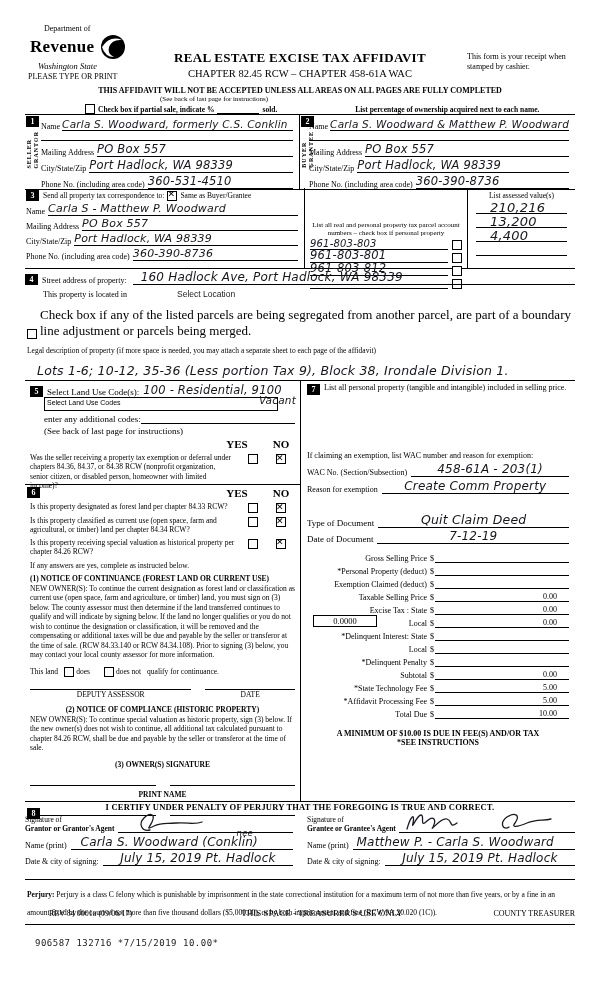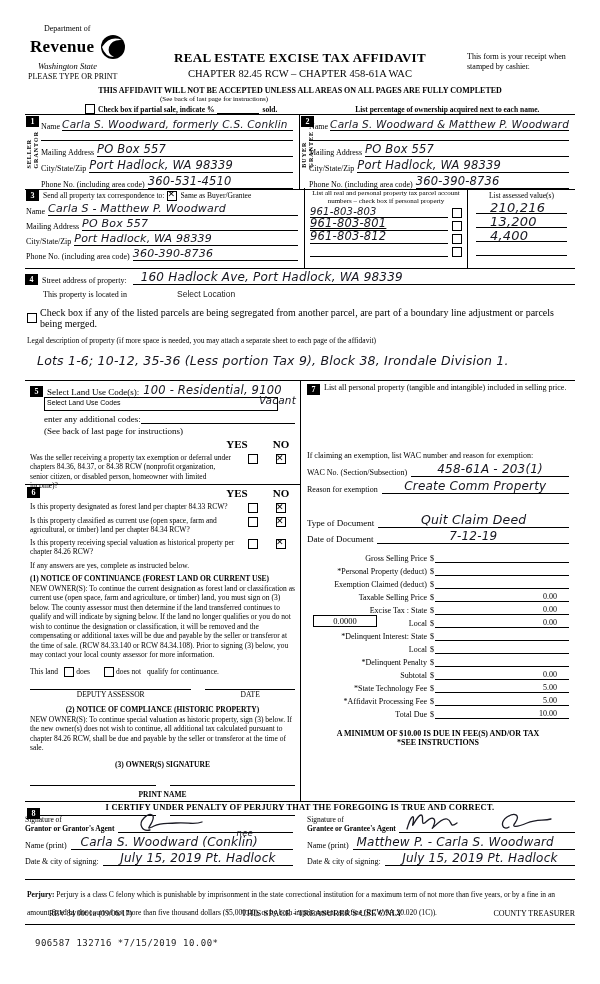--- a/index.html
+++ b/index.html
@@ -160,26 +160,26 @@
       <div class="frow" style="height:15px;">
         <span class="lbl8">City/State/Zip</span>
         <span class="fld hw" style="flex:1;font-size:11px;margin-left:3px;">Port Hadlock, WA 98339</span>
       </div>
       <div class="frow" style="height:15px;">
         <span class="lbl8">Phone No. (including area code)</span>
         <span class="fld hw" style="flex:1;font-size:11px;margin-left:3px;">360-390-8736</span>
       </div>
     </div>
     <div style="width:152px;border-right:1px solid #000;padding:1px 5px 0 5px;">
-      <div class="ctr lbl7" style="line-height:1.15;">List all real and personal property tax parcel account numbers – check box if personal property</div>
+      <div class="ctr lbl7" style="line-height:1.15;margin-top:32px;">List all real and personal property tax parcel account numbers – check box if personal property</div>
       <div class="frow" style="height:13px;">
         <span class="fld hw" style="flex:1;font-size:10px;">961-803-803</span>
         <span class="cb" style="margin-left:4px;"></span>
       </div>
-      <div class="frow" style="height:13px;text-decoration:underline;">
+      <div class="frow" style="height:13px;">
         <span class="fld hw" style="flex:1;font-size:11.5px;">961-803-801</span>
         <span class="cb" style="margin-left:4px;"></span>
       </div>
       <div class="frow" style="height:13px;">
         <span class="fld hw" style="flex:1;font-size:11.5px;">961-803-812</span>
         <span class="cb" style="margin-left:4px;"></span>
       </div>
       <div class="frow" style="height:13px;">
         <span class="fld hw" style="flex:1;font-size:11.5px;"></span>
         <span class="cb" style="margin-left:4px;"></span>
@@ -197,21 +197,21 @@
   <div class="abs" style="left:25px;right:25px;top:270px;height:108px;">
     <div class="frow" style="height:15px;">
       <span class="badge">4</span>
       <span class="lbl8" style="margin-left:4px;">Street address of property:</span>
       <span class="fld hw" style="flex:1;font-size:12px;margin-left:6px;padding-left:8px;">160 Hadlock Ave, Port Hadlock, WA 98339</span>
     </div>
     <div style="display:flex;align-items:center;height:14px;margin-top:2px;gap:24px;">
       <span class="lbl8" style="margin-left:18px;">This property is located in</span>
       <span class="sans" style="font-size:8.5px;margin-left:26px;color:#222;">Select Location</span>
     </div>
-    <div style="display:flex;align-items:center;margin-top:6px;font-size:10px;">
+    <div style="display:flex;align-items:flex-end;margin-top:6px;font-size:13px;">
       <span class="cb" style="margin-left:2px;"></span>
       <span style="margin-left:3px;">Check box if any of the listed parcels are being segregated from another parcel, are part of a boundary line adjustment or parcels being merged.</span>
     </div>
     <div class="lbl75" style="margin-top:7px;margin-left:2px;">Legal description of property (if more space is needed, you may attach a separate sheet to each page of the affidavit)</div>
     <div class="hw" style="font-size:12.5px;margin-top:8px;margin-left:12px;">Lots 1-6; 10-12, 35-36 (Less portion Tax 9), Block 38, Irondale Division 1.</div>
   </div>
 
   <div class="abs" style="left:25px;right:25px;top:380px;height:420px;border-top:1.6px solid #000;border-bottom:1.6px solid #000;display:flex;">
 
     <div style="width:275px;border-right:1px solid #000;display:flex;flex-direction:column;">

